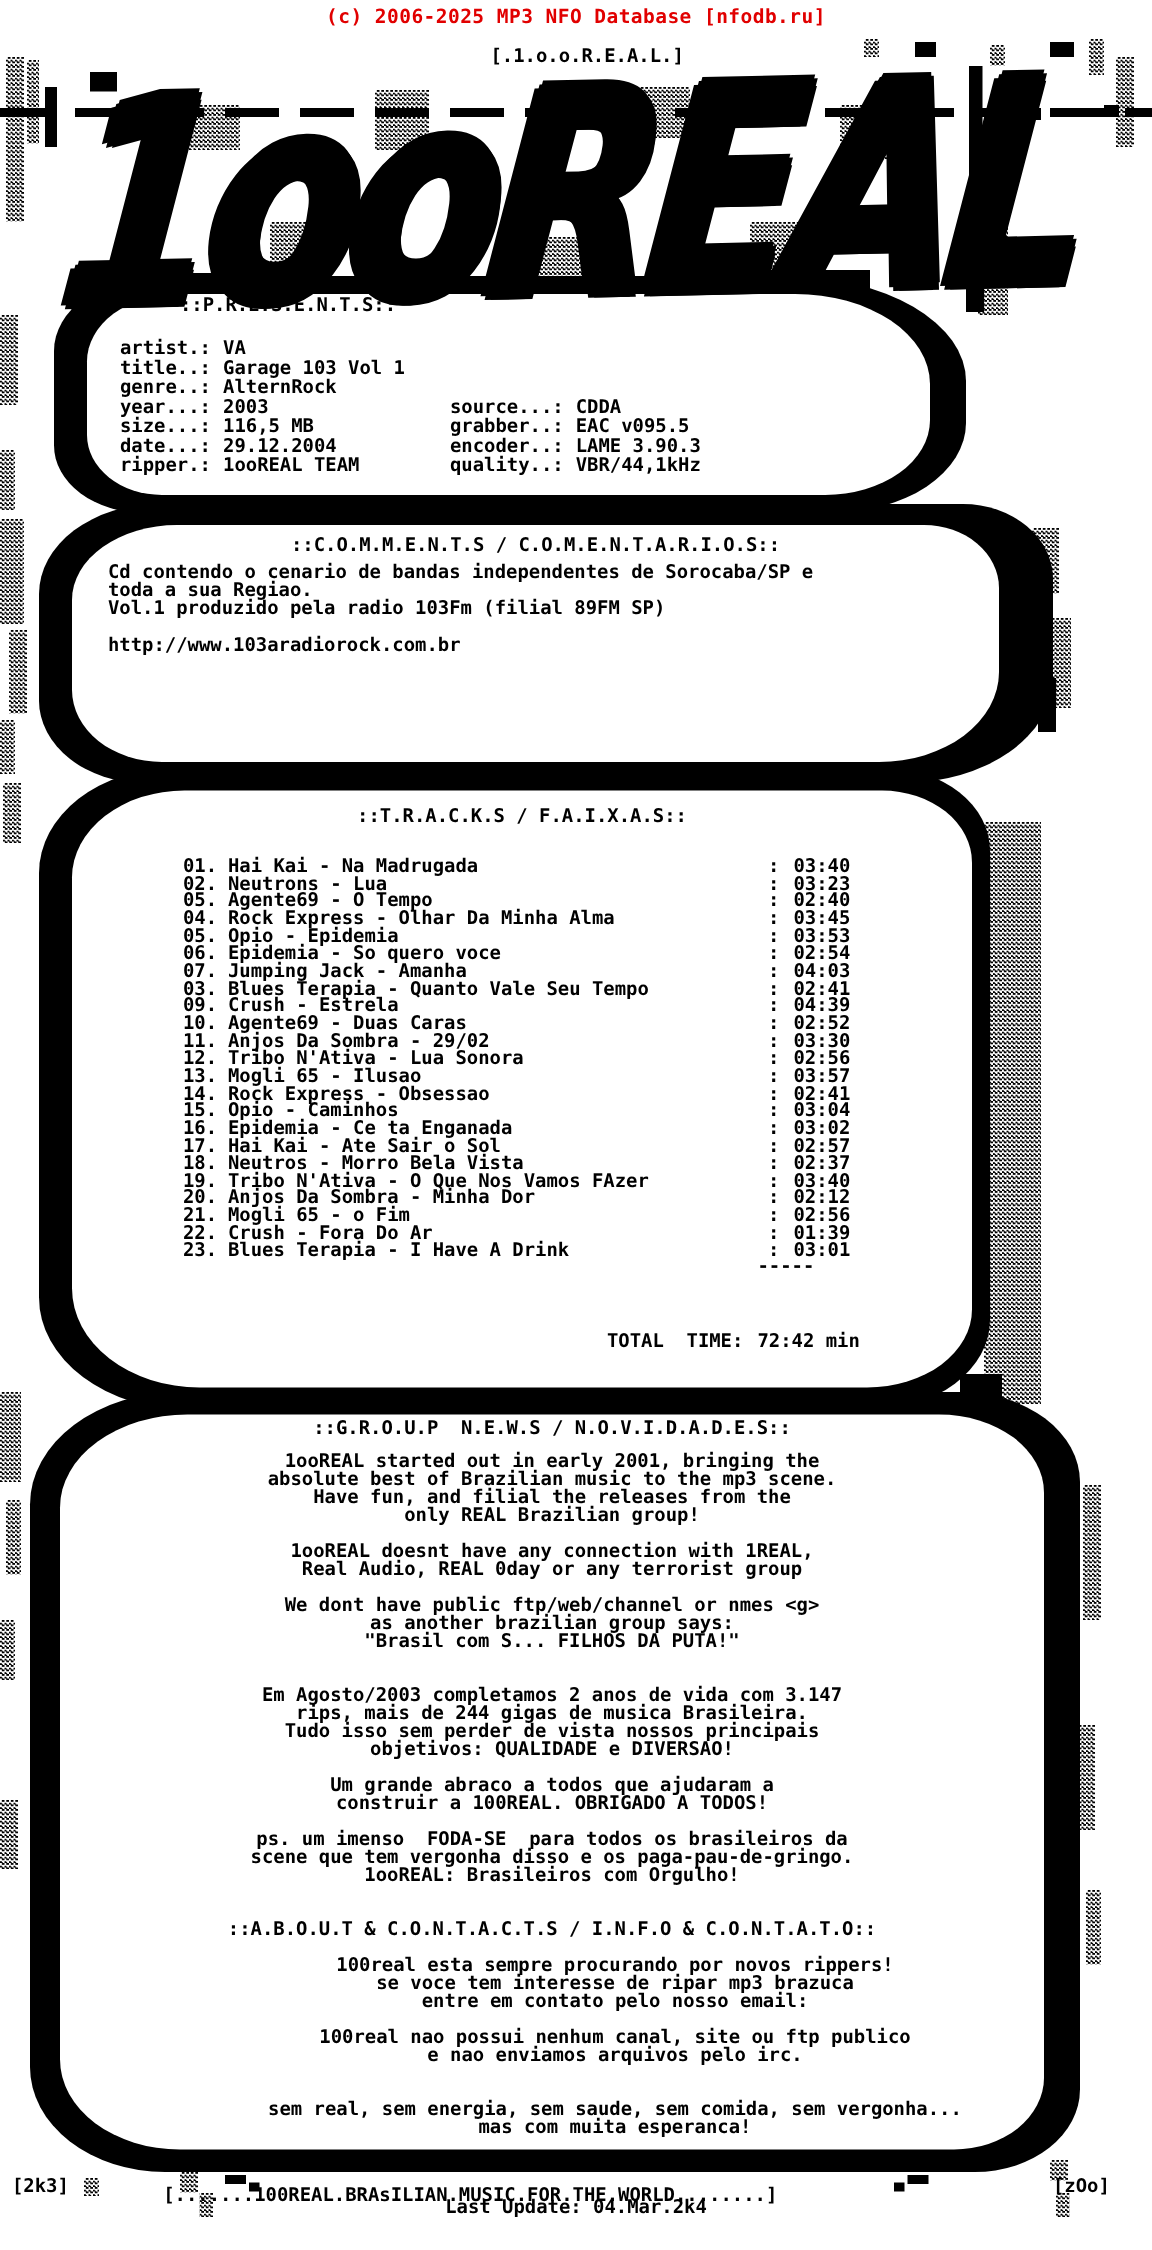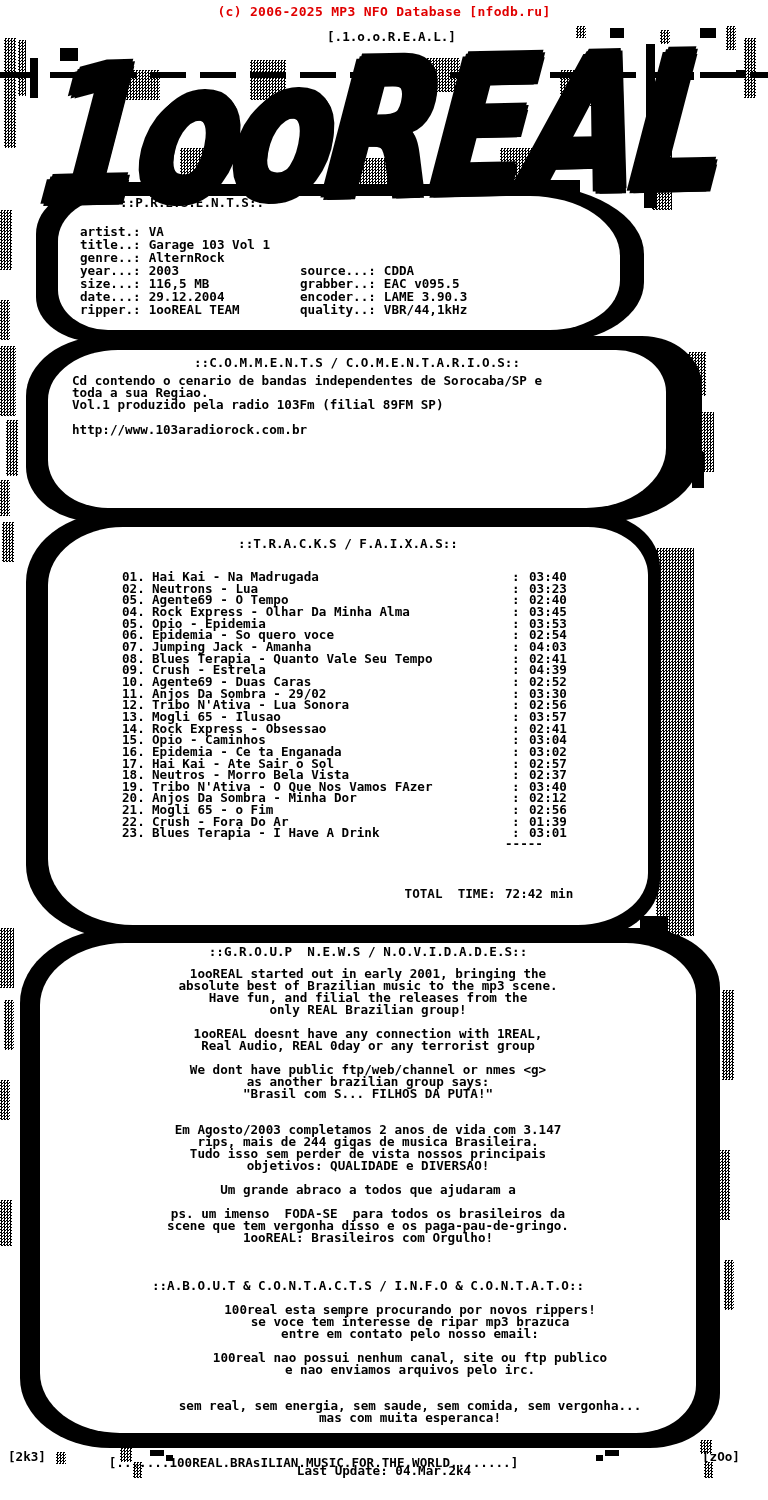--- a/index.html
+++ b/index.html
@@ -142,21 +142,21 @@
 
   <div class="txt sec-hdr" style="left:48px;top:538px;width:600px;">::T.R.A.C.K.S / F.A.I.X.A.S::</div>
   <div class="txt" style="left:98px;top:571px;margin-left:24px;">
       <div class="track-row"><span class="c-num">01.</span><span class="c-title">Hai Kai - Na Madrugada</span><span class="c-sep">:</span><span class="c-time">03:40</span></div>
       <div class="track-row"><span class="c-num">02.</span><span class="c-title">Neutrons - Lua</span><span class="c-sep">:</span><span class="c-time">03:23</span></div>
       <div class="track-row"><span class="c-num">05.</span><span class="c-title">Agente69 - O Tempo</span><span class="c-sep">:</span><span class="c-time">02:40</span></div>
       <div class="track-row"><span class="c-num">04.</span><span class="c-title">Rock Express - Olhar Da Minha Alma</span><span class="c-sep">:</span><span class="c-time">03:45</span></div>
       <div class="track-row"><span class="c-num">05.</span><span class="c-title">Opio - Epidemia</span><span class="c-sep">:</span><span class="c-time">03:53</span></div>
       <div class="track-row"><span class="c-num">06.</span><span class="c-title">Epidemia - So quero voce</span><span class="c-sep">:</span><span class="c-time">02:54</span></div>
       <div class="track-row"><span class="c-num">07.</span><span class="c-title">Jumping Jack - Amanha</span><span class="c-sep">:</span><span class="c-time">04:03</span></div>
-      <div class="track-row"><span class="c-num">08.</span><span class="c-title">Blues Terapia - Quanto Vale Seu Tempo</span><span class="c-sep">:</span><span class="c-time">02:41</span></div>
+      <div class="track-row"><span class="c-num">03.</span><span class="c-title">Blues Terapia - Quanto Vale Seu Tempo</span><span class="c-sep">:</span><span class="c-time">02:41</span></div>
       <div class="track-row"><span class="c-num">09.</span><span class="c-title">Crush - Estrela</span><span class="c-sep">:</span><span class="c-time">04:39</span></div>
       <div class="track-row"><span class="c-num">10.</span><span class="c-title">Agente69 - Duas Caras</span><span class="c-sep">:</span><span class="c-time">02:52</span></div>
       <div class="track-row"><span class="c-num">11.</span><span class="c-title">Anjos Da Sombra - 29/02</span><span class="c-sep">:</span><span class="c-time">03:30</span></div>
       <div class="track-row"><span class="c-num">12.</span><span class="c-title">Tribo N'Ativa - Lua Sonora</span><span class="c-sep">:</span><span class="c-time">02:56</span></div>
       <div class="track-row"><span class="c-num">13.</span><span class="c-title">Mogli 65 - Ilusao</span><span class="c-sep">:</span><span class="c-time">03:57</span></div>
       <div class="track-row"><span class="c-num">14.</span><span class="c-title">Rock Express - Obsessao</span><span class="c-sep">:</span><span class="c-time">02:41</span></div>
       <div class="track-row"><span class="c-num">15.</span><span class="c-title">Opio - Caminhos</span><span class="c-sep">:</span><span class="c-time">03:04</span></div>
       <div class="track-row"><span class="c-num">16.</span><span class="c-title">Epidemia - Ce ta Enganada</span><span class="c-sep">:</span><span class="c-time">03:02</span></div>
       <div class="track-row"><span class="c-num">17.</span><span class="c-title">Hai Kai - Ate Sair o Sol</span><span class="c-sep">:</span><span class="c-time">02:57</span></div>
       <div class="track-row"><span class="c-num">18.</span><span class="c-title">Neutros - Morro Bela Vista</span><span class="c-sep">:</span><span class="c-time">02:37</span></div>
@@ -188,20 +188,21 @@
       <div class="cl">as another brazilian group says:</div>
       <div class="cl">"Brasil com S... FILHOS DA PUTA!"</div>
       <div class="cl">&nbsp;</div>
       <div class="cl">&nbsp;</div>
       <div class="cl">Em Agosto/2003 completamos 2 anos de vida com 3.147</div>
       <div class="cl">rips, mais de 244 gigas de musica Brasileira.</div>
       <div class="cl">Tudo isso sem perder de vista nossos principais</div>
       <div class="cl">objetivos: QUALIDADE e DIVERSAO!</div>
       <div class="cl">&nbsp;</div>
       <div class="cl">Um grande abraco a todos que ajudaram a</div>
+      <div class="cl">construir a 100REAL. OBRIGADO A TODOS!</div>
       <div class="cl">&nbsp;</div>
       <div class="cl">ps. um imenso  FODA-SE  para todos os brasileiros da</div>
       <div class="cl">scene que tem vergonha disso e os paga-pau-de-gringo.</div>
       <div class="cl">1ooREAL: Brasileiros com Orgulho!</div>
     </div>
 
   <div class="txt sec-hdr" style="left:40px;top:1280px;width:656px;">::A.B.O.U.T &amp; C.O.N.T.A.C.T.S / I.N.F.O &amp; C.O.N.T.A.T.O::</div>
   <div class="txt ctr" style="left:40px;top:1304px;width:740px;">
       <div class="cl">100real esta sempre procurando por novos rippers!</div>
       <div class="cl">se voce tem interesse de ripar mp3 brazuca</div>

